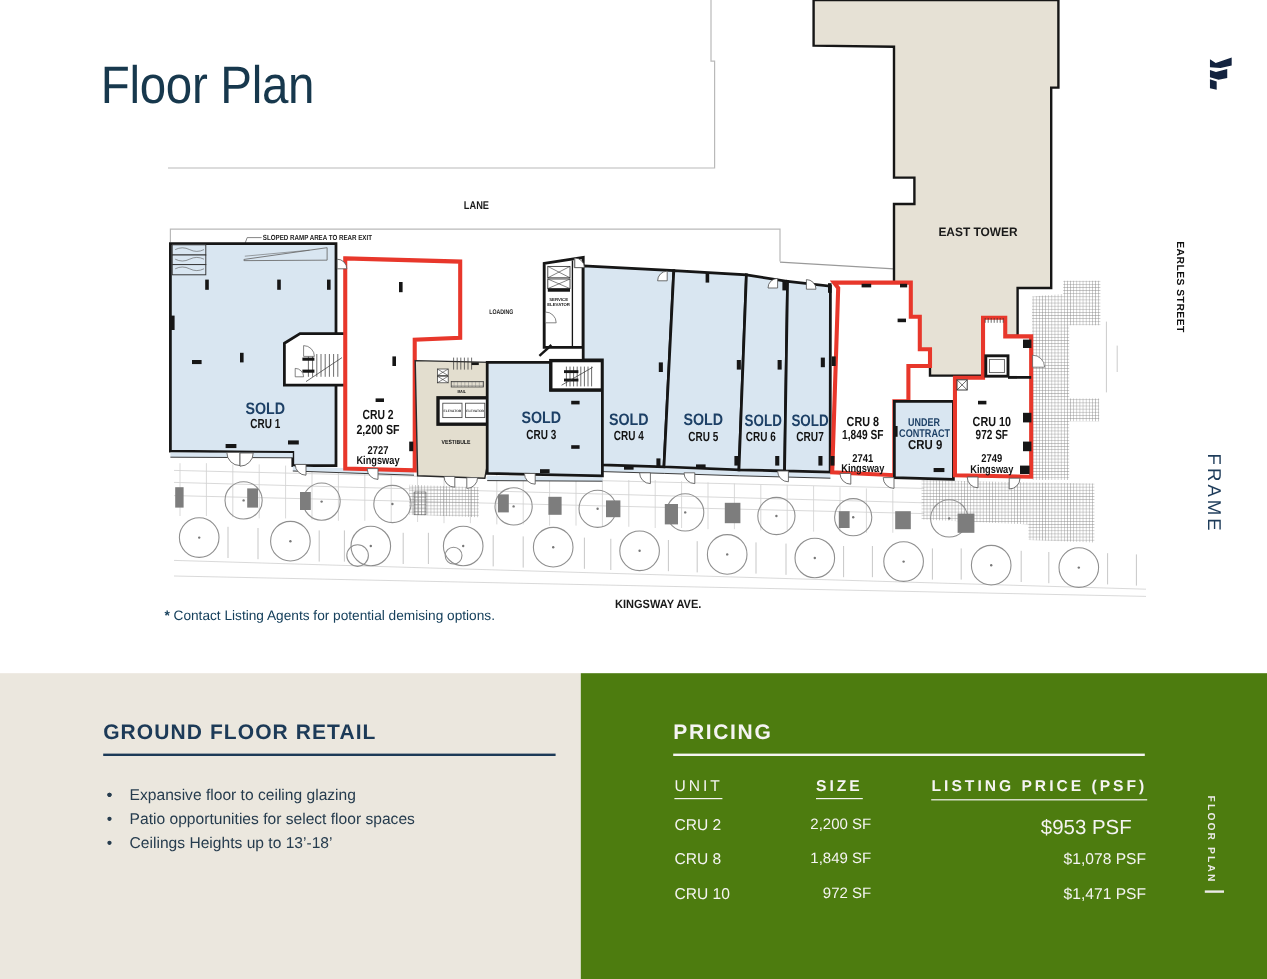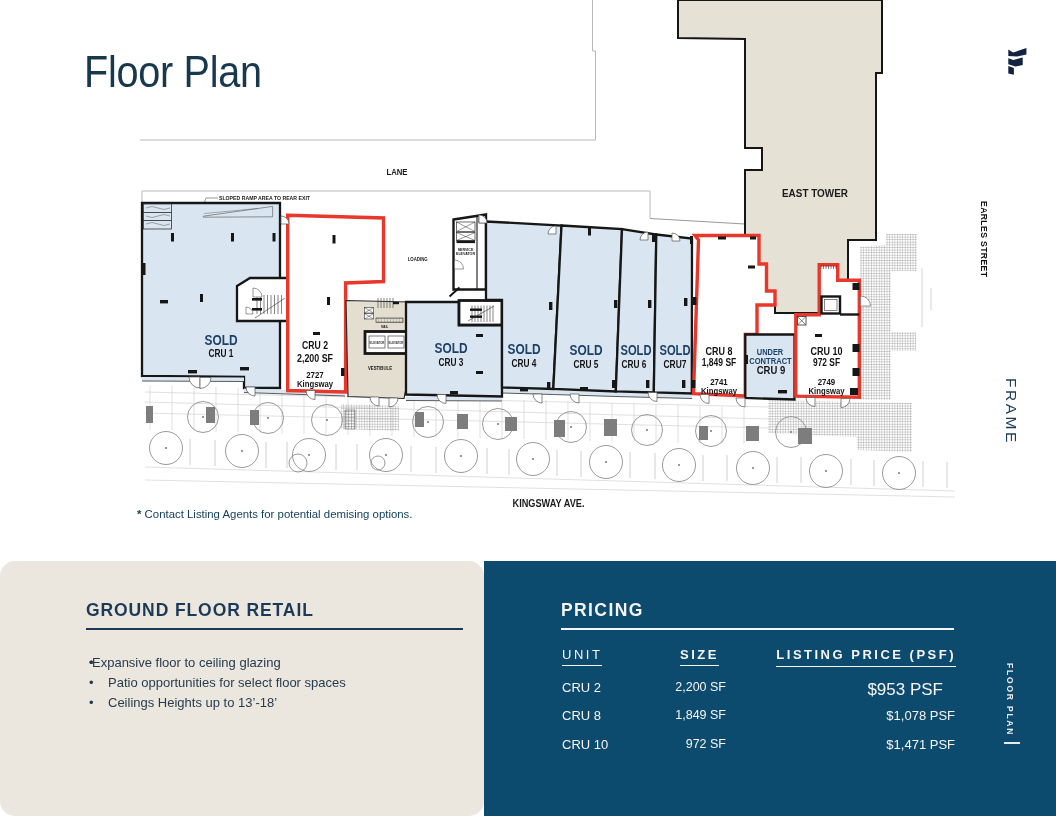--- a/index.html
+++ b/index.html
@@ -421,44 +421,44 @@
       <path d="M931,288 V310"></path>
   </g>
 
   <text x="512.5" y="506.5" font-size="10" font-weight="700" fill="#1a1a1a" textLength="72" lengthAdjust="spacingAndGlyphs">KINGSWAY AVE.</text>
 </svg>
 
 <div class="abs" style="left:137px;top:508px;font-size:11.4px;font-weight:500;color:#16405c;">
   <span style="font-weight:700;">* </span>Contact Listing Agents for potential demising options.
 </div>
 
-<div class="abs" style="left:0;top:561px;width:484px;height:255px;background:#ebe7de;border-radius:15px;">
+<div class="abs" style="left:0;top:561px;width:484px;height:255px;background:#ebe7de;">
 
   <div style="position:absolute;left:86px;top:39px;font-size:17.5px;font-weight:700;color:#1c3a57;letter-spacing:0.9px;">GROUND FLOOR RETAIL</div>
 
   <div style="position:absolute;left:86px;top:67px;width:377px;height:2px;background:#1c3a57;"></div>
 
   <div style="position:absolute;left:89px;top:92px;font-size:13px;color:#263c4e;line-height:20.1px;width:370px;">
     <div style="position:absolute;left:0;top:0;">•</div>
     <div style="position:relative;">
         <div style="position:absolute;left:0;top:0;">•</div>
-        <div style="margin-left:3px;">Expansive floor to ceiling glazing</div>
+        <div style="margin-left:19px;">Expansive floor to ceiling glazing</div>
       </div>
     <div style="position:relative;">
         <div style="position:absolute;left:0;top:0;">•</div>
         <div style="margin-left:19px;">Patio opportunities for select floor spaces</div>
       </div>
     <div style="position:relative;">
         <div style="position:absolute;left:0;top:0;">•</div>
         <div style="margin-left:19px;">Ceilings Heights up to 13’-18’</div>
       </div>
   </div>
 </div>
 
-<div class="abs" style="left:484px;top:561px;width:572px;height:255px;background:#0c4a6e;color:#f5f4f2;">
+<div class="abs" style="left:484px;top:561px;width:572px;height:255px;background:#4d7c0f;color:#f5f4f2;">
 
   <div style="position:absolute;left:77px;top:39px;font-size:17.5px;font-weight:700;color:#f5f4f2;letter-spacing:1.4px;">PRICING</div>
 
   <div style="position:absolute;left:77px;top:67px;width:393px;height:2px;background:#f5f4f2;"></div>
 
   <div style="position:absolute;left:78px;top:86px;font-size:13px;font-weight:400;letter-spacing:2.5px;border-bottom:1.4px solid #f5f4f2;padding-bottom:3px;">UNIT</div>
 
   <div style="position:absolute;left:196px;top:86px;font-size:13px;font-weight:700;letter-spacing:2.5px;border-bottom:1.4px solid #f5f4f2;padding-bottom:3px;">SIZE</div>
 
   <div style="position:absolute;right:100px;top:86px;font-size:13px;font-weight:700;letter-spacing:2.5px;border-bottom:1.4px solid #f5f4f2;padding-bottom:4px;">LISTING PRICE (PSF)</div>

